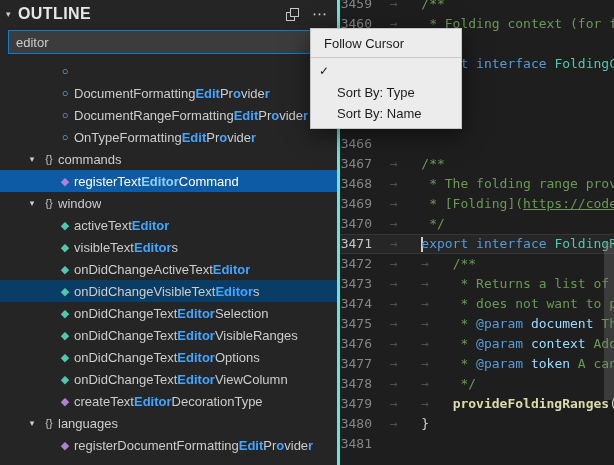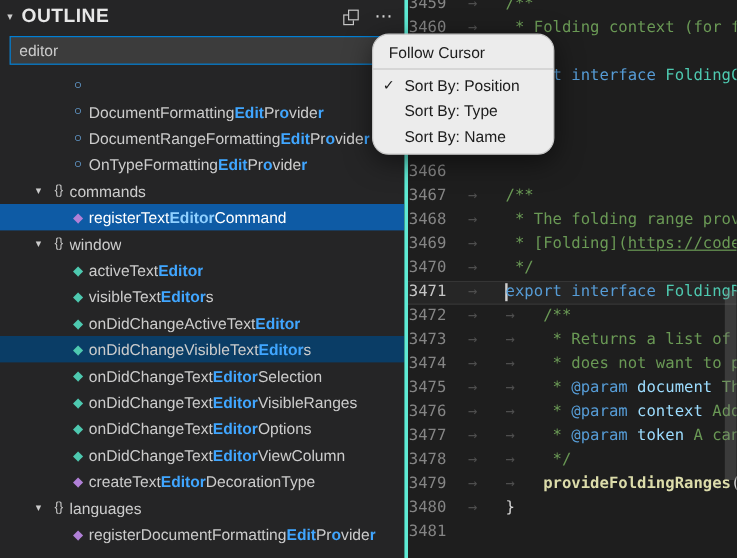--- a/index.html
+++ b/index.html
@@ -52,21 +52,21 @@
   .pm{color:#9cdcfe;}
   .tx{color:#d4d4d4;}
   .lk{color:#6a9955;text-decoration:underline;}
   .cur{display:inline-block;width:2px;margin-right:-2px;height:15px;background:#cfcfcf;vertical-align:middle;}
 
   .scrollbar{position:absolute;right:0;top:0;width:10px;height:100%;}
   .scroll-thumb{position:absolute;right:0;width:10px;top:52%;height:34%;background:rgba(121,121,121,0.32);}
 
   
   .menu{position:absolute;left:310px;top:28px;width:150px;background:#ececec;
-        border:1px solid #c6c6c6;border-radius:14px;box-shadow:0 6px 22px rgba(0,0,0,0.5);
+        border:1px solid #c6c6c6;border-radius:0;box-shadow:0 6px 22px rgba(0,0,0,0.5);
         padding:4px 0;z-index:10;font-size:13px;color:#1c1c1c;}
   .menu-item{height:21px;line-height:21px;position:relative;padding-left:26px;cursor:pointer;}
   .menu-item.no-gutter{padding-left:13px;}
   .menu-check{position:absolute;left:8px;top:0;width:16px;font-size:12px;}
   .menu-sep{height:1px;background:rgba(0,0,0,0.15);margin:3px 0;}
 </style>
 </head>
 <body>
 
 <div class="app">
@@ -279,21 +279,20 @@
 </div>
 
 <div class="menu">
     <div class="menu-item no-gutter">
     
     <span class="menu-label">Follow Cursor</span>
   </div>
     <div class="menu-sep"></div>
     <div class="menu-item">
     <span class="menu-check">✓</span>
-    <span class="menu-label">Sort By: Position</span>
   </div>
     <div class="menu-item">
     <span class="menu-check"></span>
     <span class="menu-label">Sort By: Type</span>
   </div>
     <div class="menu-item">
     <span class="menu-check"></span>
     <span class="menu-label">Sort By: Name</span>
   </div>
   </div>

